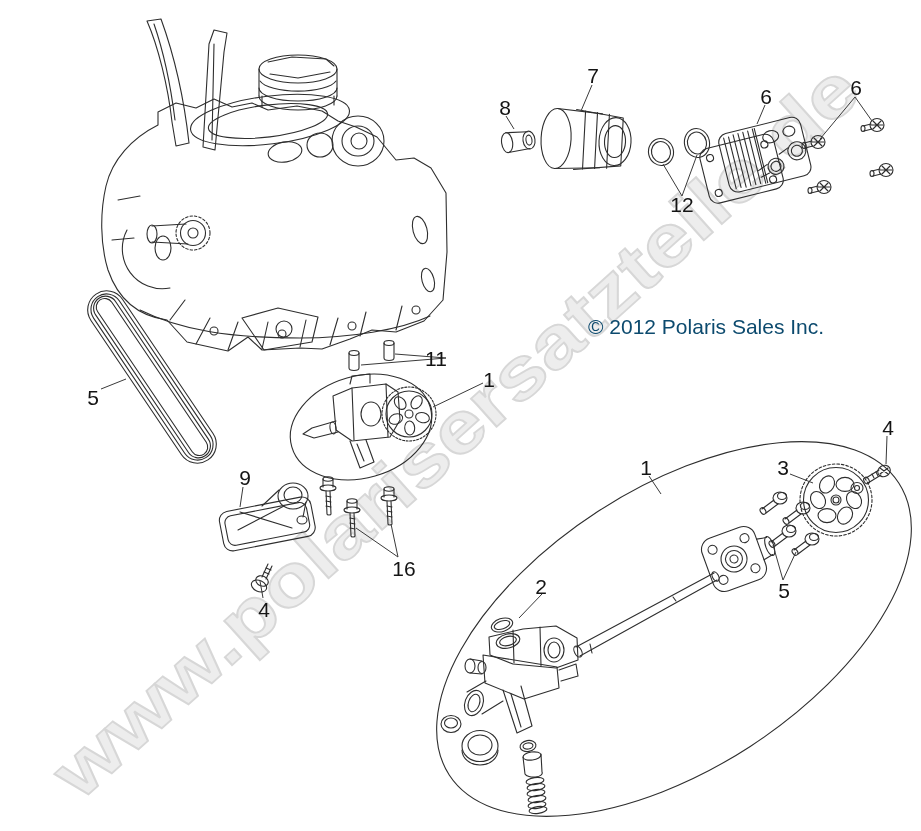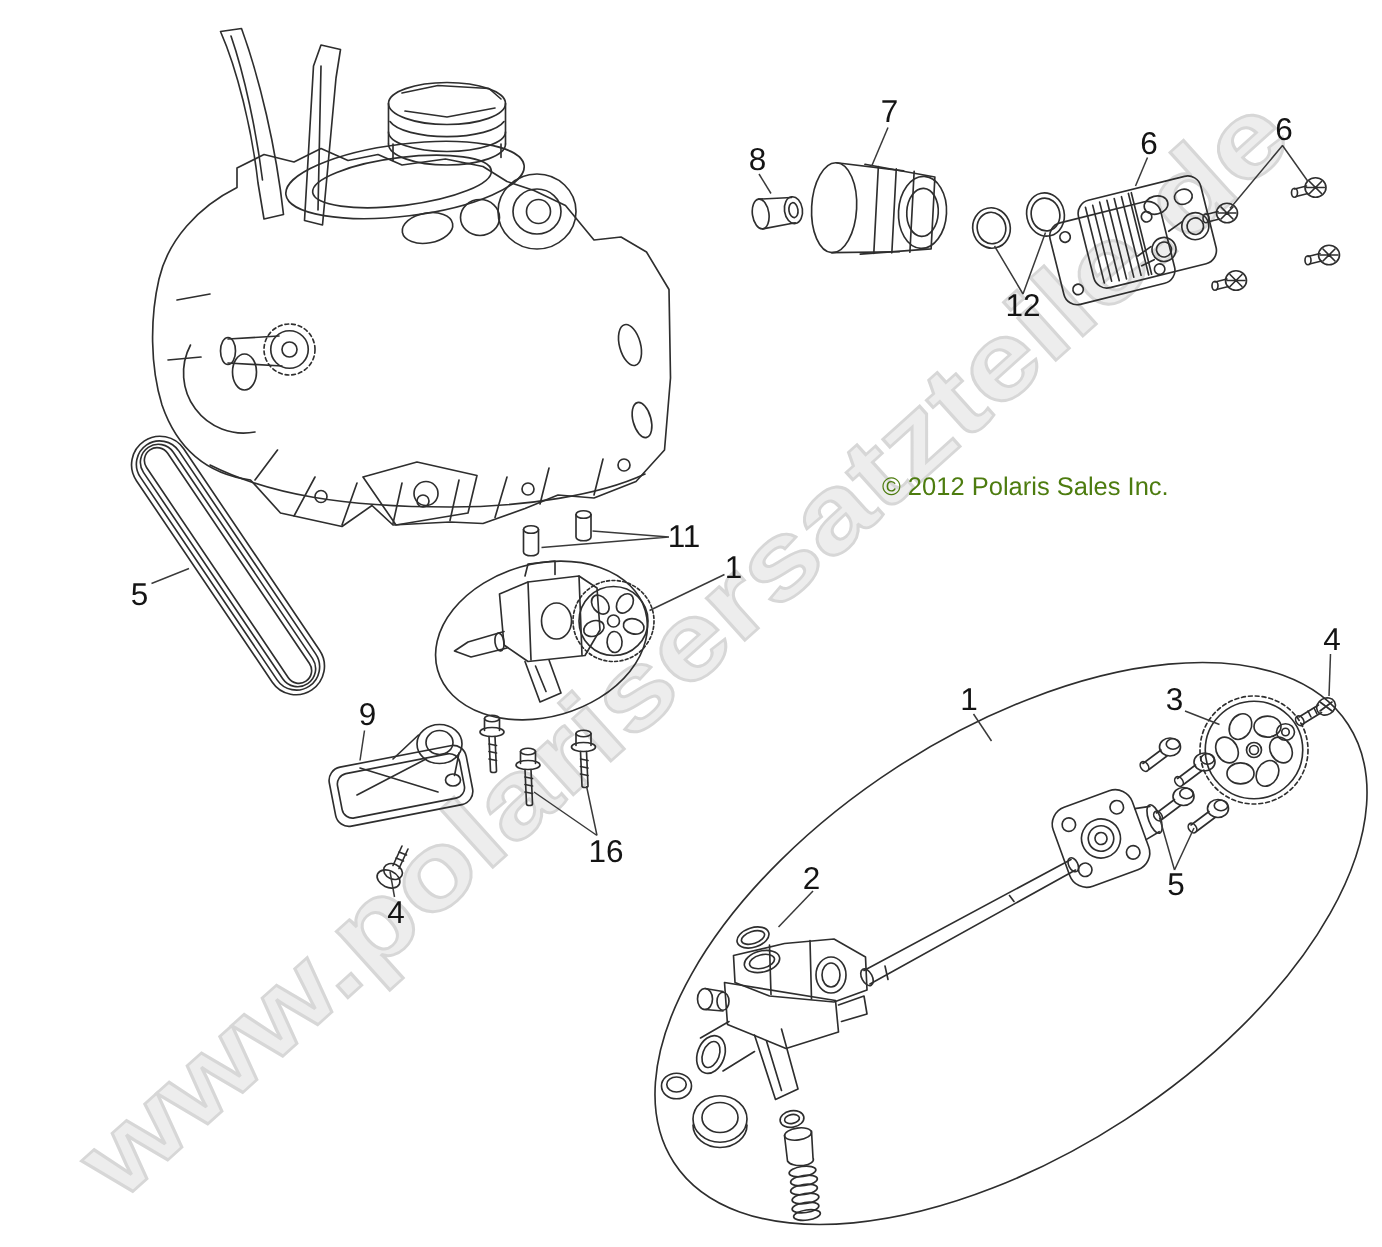--- a/index.html
+++ b/index.html
@@ -5,21 +5,21 @@
   html,body{margin:0;padding:0;background:#ffffff;}
   #canvas{position:relative;width:921px;height:831px;background:#ffffff;overflow:hidden;
           font-family:"Liberation Sans",sans-serif;}
   #canvas svg{position:absolute;left:0;top:0;}
   .art *{stroke:#2e2e2e;stroke-width:1.1;fill:none;stroke-linecap:round;stroke-linejoin:round;}
   .ldr path{stroke:#3a3a3a;stroke-width:1;fill:none;}
   .wm-text{font-family:"Liberation Sans",sans-serif;font-weight:bold;font-size:72px;
            fill:#ededed;stroke:#d7d7d7;stroke-width:1.8;}
   .callout{position:absolute;transform:translate(-50%,-50%);font-size:21px;line-height:1;
            color:#141414;white-space:nowrap;}
-  .copyright{position:absolute;left:588px;top:315px;font-size:17px;color:#4d7c0f;white-space:nowrap;}
+  .copyright{position:absolute;left:588px;top:315px;font-size:21px;color:#0c4a6e;white-space:nowrap;}
 </style>
 </head>
 <body>
 
 <div id="canvas">
   <svg width="921" height="831" viewBox="0 0 921 831" xmlns="http://www.w3.org/2000/svg">
 
     <g>
       <text class="wm-text" transform="translate(80,802) rotate(-42)" textLength="1055" lengthAdjust="spacingAndGlyphs">www.polarisersatzteile.de</text>
     </g>
@@ -384,21 +384,21 @@
   <div class="callout" style="left:489px;top:379px">1</div>
   <div class="callout" style="left:541px;top:586px">2</div>
   <div class="callout" style="left:783px;top:467px">3</div>
   <div class="callout" style="left:888px;top:427px">4</div>
   <div class="callout" style="left:784px;top:590px">5</div>
   <div class="callout" style="left:766px;top:96px">6</div>
   <div class="callout" style="left:593px;top:75px">7</div>
   <div class="callout" style="left:505px;top:107px">8</div>
   <div class="callout" style="left:245px;top:477px">9</div>
   <div class="callout" style="left:93px;top:397px">5</div>
-  <div class="callout" style="left:456px;top:358px">11</div>
+  <div class="callout" style="left:436px;top:358px">11</div>
   <div class="callout" style="left:682px;top:204px">12</div>
   <div class="callout" style="left:404px;top:568px">16</div>
   <div class="callout" style="left:264px;top:609px">4</div>
   <div class="callout" style="left:856px;top:87px">6</div>
   <div class="callout" style="left:646px;top:467px">1</div>
 
   <div class="copyright">© 2012 Polaris Sales Inc.</div>
 </div>
 
 </body></html>

